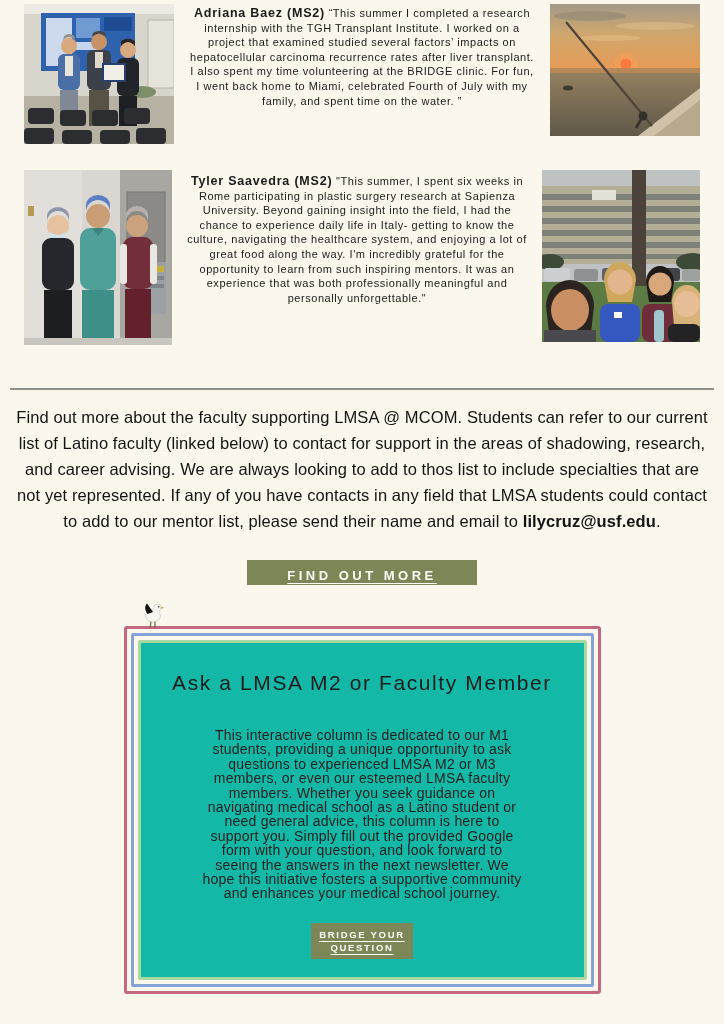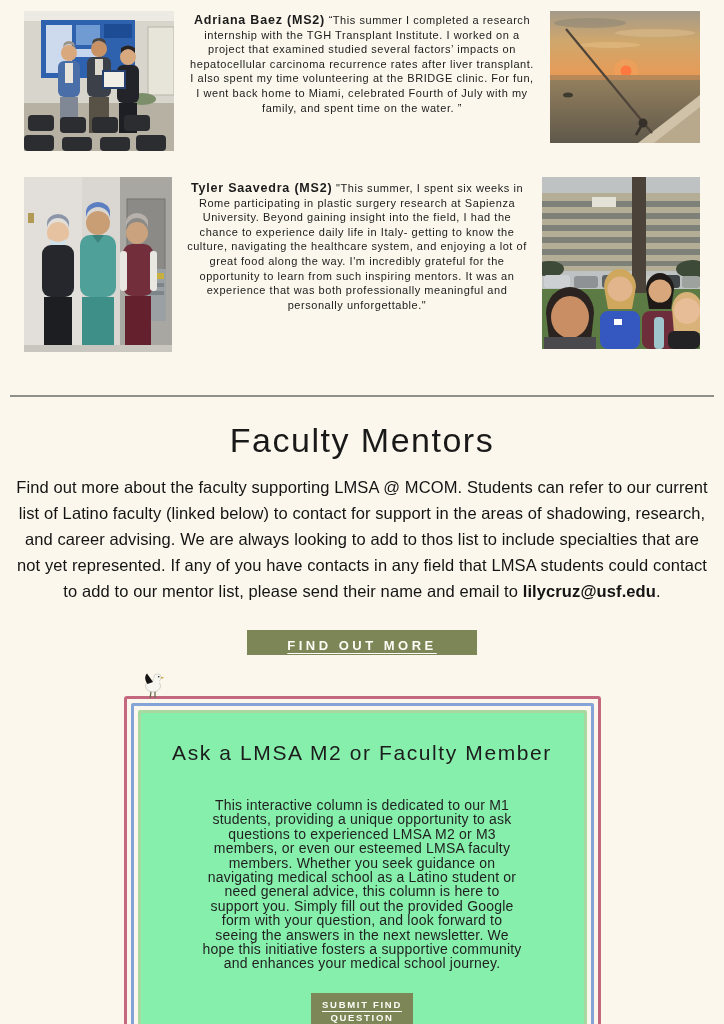--- a/index.html
+++ b/index.html
@@ -3,21 +3,21 @@
 <meta charset="utf-8">
 <style>
   * { margin:0; padding:0; box-sizing:border-box; }
   html,body { background:#efe9dc; }
   .page {
     width:724px; height:1024px; margin:0 auto; background:#fbf7ec;
     font-family:"Liberation Sans", sans-serif; color:#1e1e1e; overflow:hidden;
   }
   
   .t-row { display:flex; align-items:flex-start; padding:0 24px; gap:13px; }
-  .t-row.first { padding-top:11px;justify-content:space-between; }
+  .t-row.first { padding-top:4px;justify-content:space-between; }
   .t-row.second { padding-top:26px; }
   .t-photo { flex:0 0 auto; display:block; }
   .t-photo svg { display:block; }
   .t-text {
     flex:1 1 auto; text-align:center; font-size:11px; line-height:14.6px;
     letter-spacing:0.55px; color:#1b1b1b; padding-top:2px;
   }
   .t-text strong { font-size:12.5px; letter-spacing:0.8px; }
   .t-row.second .t-text { padding-top:4px; }
   
@@ -31,21 +31,21 @@
   }
   .btn {
     display:inline-block; background:#7c8656; color:#fdfcf6; text-decoration:underline;
     text-underline-offset:3px; font-weight:700; cursor:pointer; border:none;
   }
   .fm-cta { margin-top:15px; font-size:13px; letter-spacing:3.5px; padding:8px 40px 2px; }
   
   .ask-wrap { position:relative; width:477px; margin:41px auto 0; }
   .b-pink  { border:3px solid #c4687f; border-radius:3px; padding:4px; }
   .b-blue  { border:3px solid #84a3d7; border-radius:2px; padding:4px; }
-  .b-green { border:3px solid #a9d8a0; border-radius:2px; text-align:center; padding:15px 20px 18px; background:#86efac; }
+  .b-green { border:3px solid #a9d8a0; border-radius:2px; text-align:center; padding:15px 20px 18px; background:#14b8a6; }
   .ask-title { margin-top:13px; font-size:21px; font-weight:400; letter-spacing:1.6px; color:#1c1c1c; }
   .ask-body {
     margin:33px auto 0; width:326px; font-size:14px; line-height:14.4px;
     letter-spacing:0.2px; color:#1f1f1f;
   }
   .ask-cta {
     margin-top:22px; font-size:9.5px; letter-spacing:1.7px;
     width:102px; padding:5px 6px; line-height:1.4;
   }
   .bird { position:absolute; top:-25px; left:16px; width:26px; height:28px; }
@@ -212,40 +212,39 @@
         <path d="M4 136 a24 26 0 0 1 48 0 l-4 36 -40 0 Z" fill="#2b2320"></path>
         <ellipse cx="28" cy="140" rx="19" ry="21" fill="#c98e63"></ellipse>
         <rect x="2" y="160" width="52" height="12" fill="#4a4a4e"></rect>
       </svg>
     </span>
   </section>
 
   <hr class="divider">
 
   <section class="fm">
-    <h1 class="fm-title">Faculty Mentors</h1>
     <p class="fm-body"><span>Find out more about the faculty supporting LMSA @ MCOM. Students can refer to our current list of Latino faculty (linked below) to contact for support in the areas of shadowing, research, and career advising. We are always looking to add to thos list to include specialties that are not yet represented. If any of you have contacts in any field that LMSA students could contact to add to our mentor list, please send their name and email to </span><b>lilycruz@usf.edu</b><span>.</span></p>
     <a class="btn fm-cta">FIND OUT MORE</a>
   </section>
 
   <section class="ask-wrap">
     <svg class="bird" viewBox="0 0 26 28">
       <line x1="11" y1="20" x2="10.2" y2="27" stroke="#6b6b4e" stroke-width="1.3"></line>
       <line x1="15" y1="20" x2="15" y2="27" stroke="#6b6b4e" stroke-width="1.3"></line>
       <ellipse cx="13" cy="15" rx="7.5" ry="6" fill="#f7f6f1" stroke="#b9b7ae" stroke-width="0.6"></ellipse>
       <path d="M7.5 13 C4.5 9 4.5 5 7 2.5 L13 11 Z" fill="#141414"></path>
       <circle cx="17.5" cy="6.5" r="3.7" fill="#f7f6f1" stroke="#b9b7ae" stroke-width="0.5"></circle>
       <rect x="14" y="7" width="5" height="6" fill="#f7f6f1"></rect>
       <circle cx="18.7" cy="5.7" r="0.8" fill="#222222"></circle>
       <path d="M21 5.8 L24.5 6.8 L21 7.8 Z" fill="#c9a23c"></path>
     </svg>
     <div class="b-pink">
       <div class="b-blue">
         <div class="b-green">
           <h2 class="ask-title">Ask a LMSA M2 or Faculty Member</h2>
           <p class="ask-body">This interactive column is dedicated to our M1 students, providing a unique opportunity to ask questions to experienced LMSA M2 or M3 members, or even our esteemed LMSA faculty members. Whether you seek guidance on navigating medical school as a Latino student or need general advice, this column is here to support you. Simply fill out the provided Google form with your question, and look forward to seeing the answers in the next newsletter. We hope this initiative fosters a supportive community and enhances your medical school journey.</p>
-          <a class="btn ask-cta">SUBMIT FIND QUESTION</a>
+          <a class="btn ask-cta">BRIDGE YOUR QUESTION</a>
         </div>
       </div>
     </div>
   </section>
 
 </div>
 
 </body></html>

